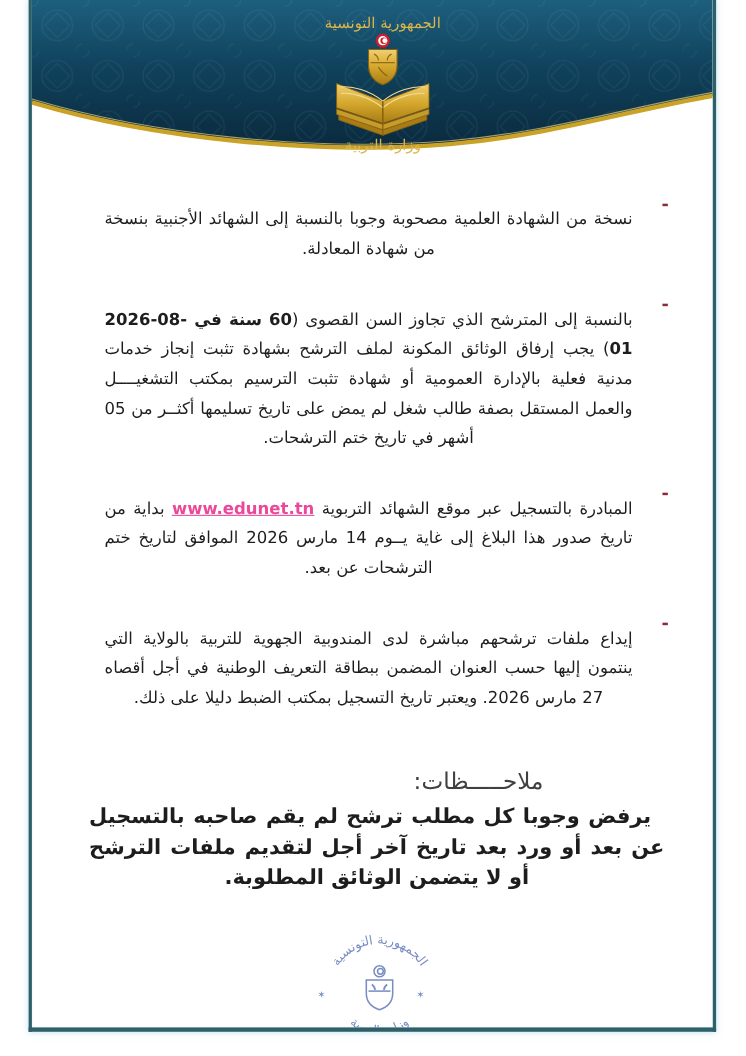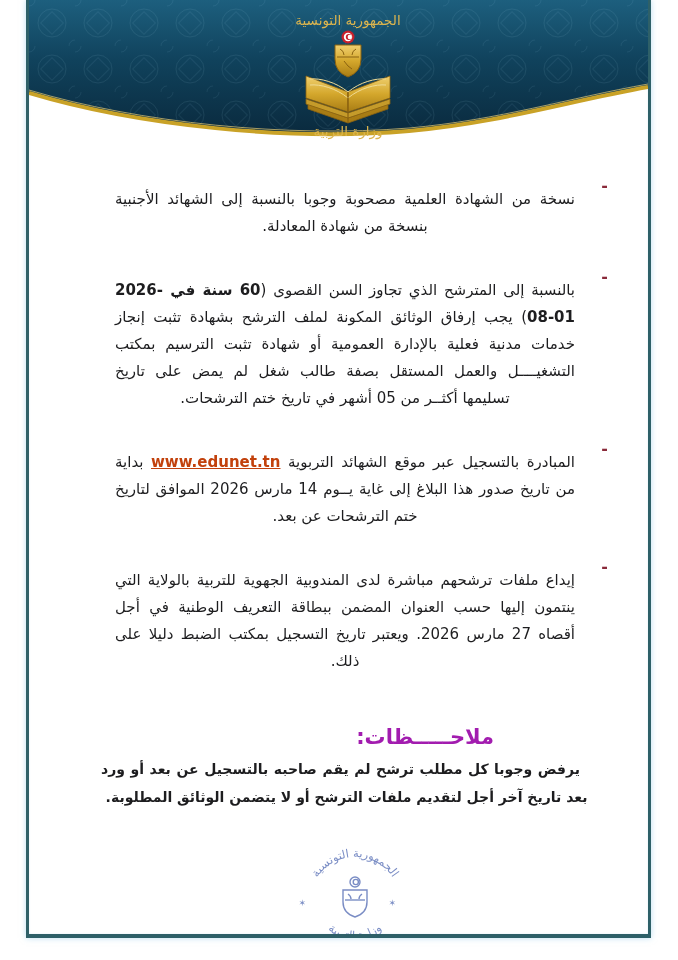--- a/index.html
+++ b/index.html
@@ -8,21 +8,20 @@
     font-family:"DejaVu Sans",sans-serif;
     -webkit-font-smoothing:antialiased;
   }
   .frame{
     position:absolute;left:26px;top:0;width:625px;height:938px;
     box-sizing:border-box;
     border:3px solid #2e6068;border-top:none;border-bottom-width:4px;
     background:#ffffff;
     box-shadow:0 0 6px rgba(130,195,230,.55), inset 0 0 2px rgba(140,200,230,.35);
     overflow:hidden;
-    padding-left:20px;
   }
   .header{position:relative;width:619px;height:150px;}
   .header svg{display:block;}
 
   .content{
     position:relative;
     padding:22px 40px 0 52px;
     color:#1d1d1f;
     font-size:15px;
     line-height:27px;
@@ -36,32 +35,32 @@
     margin:14px;flex:1;
     text-align:justify;text-align-last:center;
   }
   .b{font-weight:bold;}
   .date-ltr{font-weight:bold;direction:ltr;unicode-bidi:isolate;}
   .intro{
     margin:15px 26px 16px 0;
     text-align:right;
   }
   a.edu-link{
-    color:#c2410c;font-weight:bold;text-decoration:underline;
+    color:#ec4899;font-weight:bold;text-decoration:underline;
     direction:ltr;unicode-bidi:isolate;
   }
   .notes-title{
     margin:34px 114px 4px 0;
     text-align:right;
-    color:#a21caf;font-size:21px;font-weight:bold;
+    color:#404040;font-size:21px;font-weight:normal;
     line-height:28px;
   }
   .notes-body{
-    margin:2px 16px 0 0;
-    font-weight:bold;font-size:14px;line-height:28px;
+    margin:2px 4px 0 0;
+    font-weight:bold;font-size:19px;line-height:28px;
     text-align:justify;text-align-last:center;
     text-indent:12px;
   }
   .stamp-wrap{
     margin:28px auto 0 auto;width:124px;height:118px;
     display:flex;align-items:center;justify-content:center;
   }
 </style>
 </head>
 <body>

